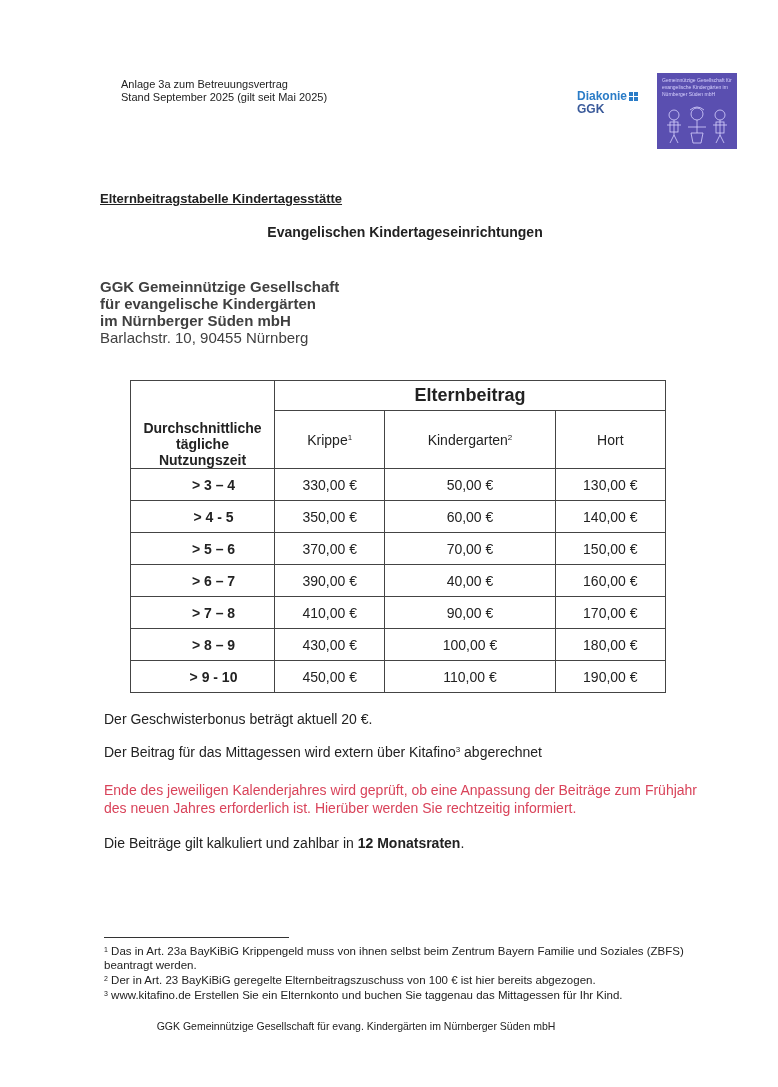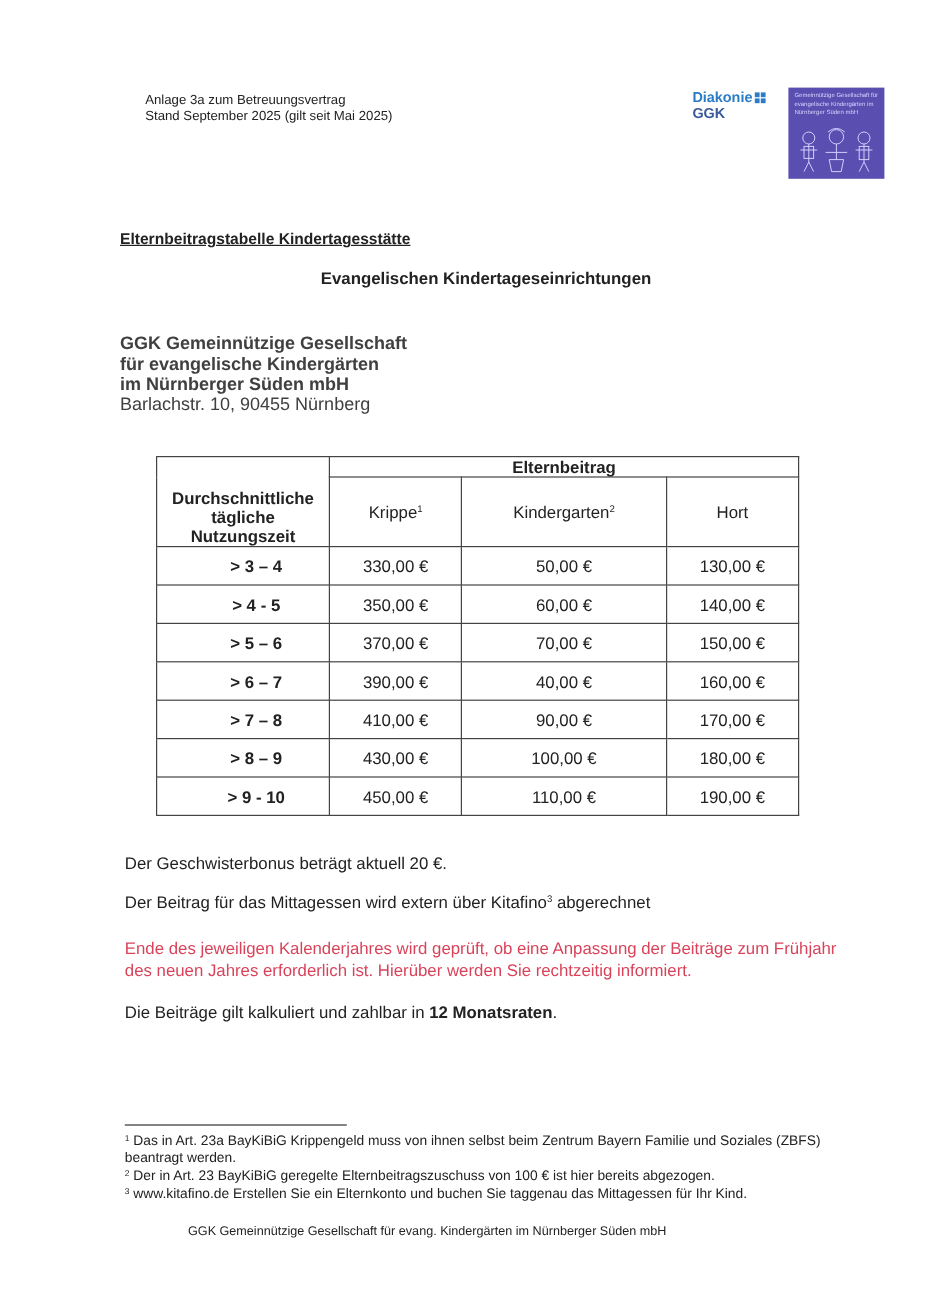--- a/index.html
+++ b/index.html
@@ -1,21 +1,21 @@
 <!DOCTYPE html>
 <html><head>
   <meta charset="utf-8">
   <style>
     * { box-sizing: border-box; margin: 0; padding: 0; }
     html, body { width: 778px; height: 1087px; background: #ffffff; overflow: hidden; }
     body { position: relative; font-family: "Liberation Sans", sans-serif; color: #1a1a1a; }
 
     .header-left { position: absolute; left: 90px; top: 78px; font-size: 11px; line-height: 13px; color: #222; margin-left: 31px; }
 
-    .logo-text { position: absolute; left: 577px; top: 75px; font-weight: bold; font-size: 12px; line-height: 13px; }
+    .logo-text { position: absolute; left: 577px; top: 90px; font-weight: bold; font-size: 12px; line-height: 13px; }
     .logo-text .diakonie { color: #2a7cc7; }
     .logo-text .ggk { color: #3a5a9a; }
     .logo-grid { display: inline-block; width: 9px; height: 9px; margin-left: 2px; vertical-align: -1px;
       background:
         linear-gradient(#2a7cc7,#2a7cc7) 0 0/4px 4px no-repeat,
         linear-gradient(#2a7cc7,#2a7cc7) 5px 0/4px 4px no-repeat,
         linear-gradient(#2a7cc7,#2a7cc7) 0 5px/4px 4px no-repeat,
         linear-gradient(#2a7cc7,#2a7cc7) 5px 5px/4px 4px no-repeat; }
 
     .logo-box { position: absolute; left: 657px; top: 73px; width: 80px; height: 76px; background: #5a4fb0; overflow: hidden; }
@@ -24,21 +24,21 @@
 
     .doc-title { position: absolute; left: 100px; top: 191px; font-size: 13px; font-weight: bold; text-decoration: underline; color: #222; }
 
     .centered-heading { position: absolute; left: 200px; width: 410px; top: 223px; text-align: center; font-size: 14px; font-weight: bold; line-height: 18px; color: #222; }
 
     .org-block { position: absolute; left: 100px; top: 278px; font-size: 15px; line-height: 17px; color: #404040; }
     .org-block .b { font-weight: bold; }
 
     table.fees { position: absolute; left: 130px; top: 380px; width: 536px; border-collapse: collapse; }
     table.fees td, table.fees th { border: 1px solid #444; text-align: center; font-size: 14px; font-weight: normal; color: #222; }
-    table.fees th.group { height: 17px; font-weight: bold; font-size: 14px; }
+    table.fees th.group { height: 30px; font-weight: bold; font-size: 18px; }
     table.fees th.rowhead { width: 144px; font-weight: bold; font-size: 14px; line-height: 16px; padding-top: 25px; vertical-align: bottom; }
     table.fees th.sub { height: 58px; }
     table.fees td { height: 32px; }
     table.fees td.range { text-align: center; padding-left: 22px; font-weight: bold; font-size: 14px; }
     sup { font-size: 8px; vertical-align: 5px; }
 
     .para { position: absolute; left: 104px; font-size: 14px; color: #222; }
     .para.red { color: #d9435a; line-height: 18px; }
     .para b { font-weight: bold; }
 

